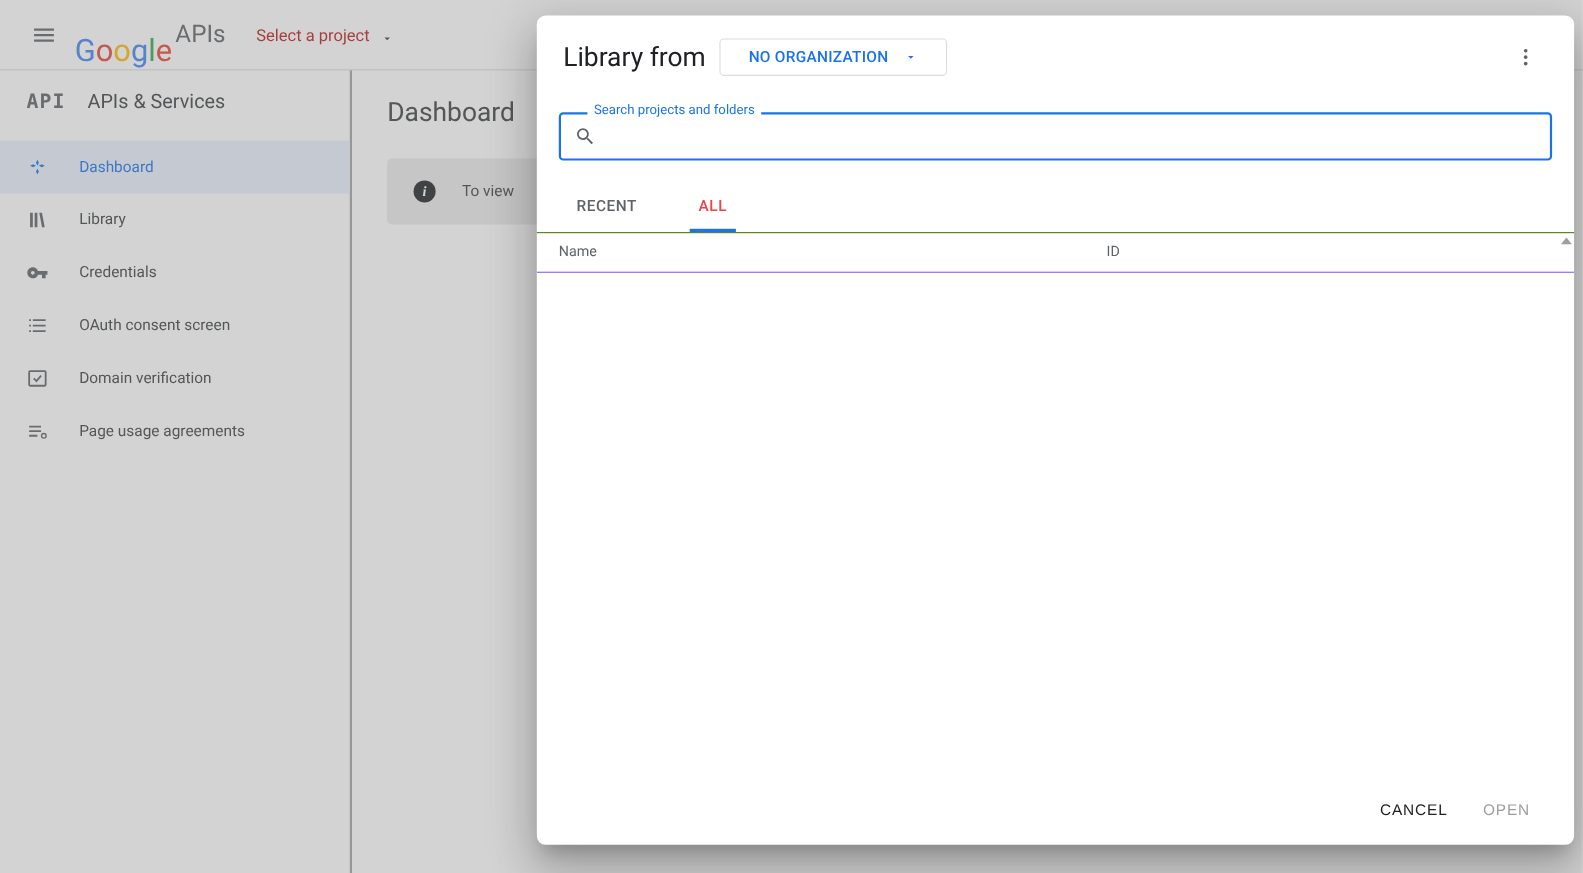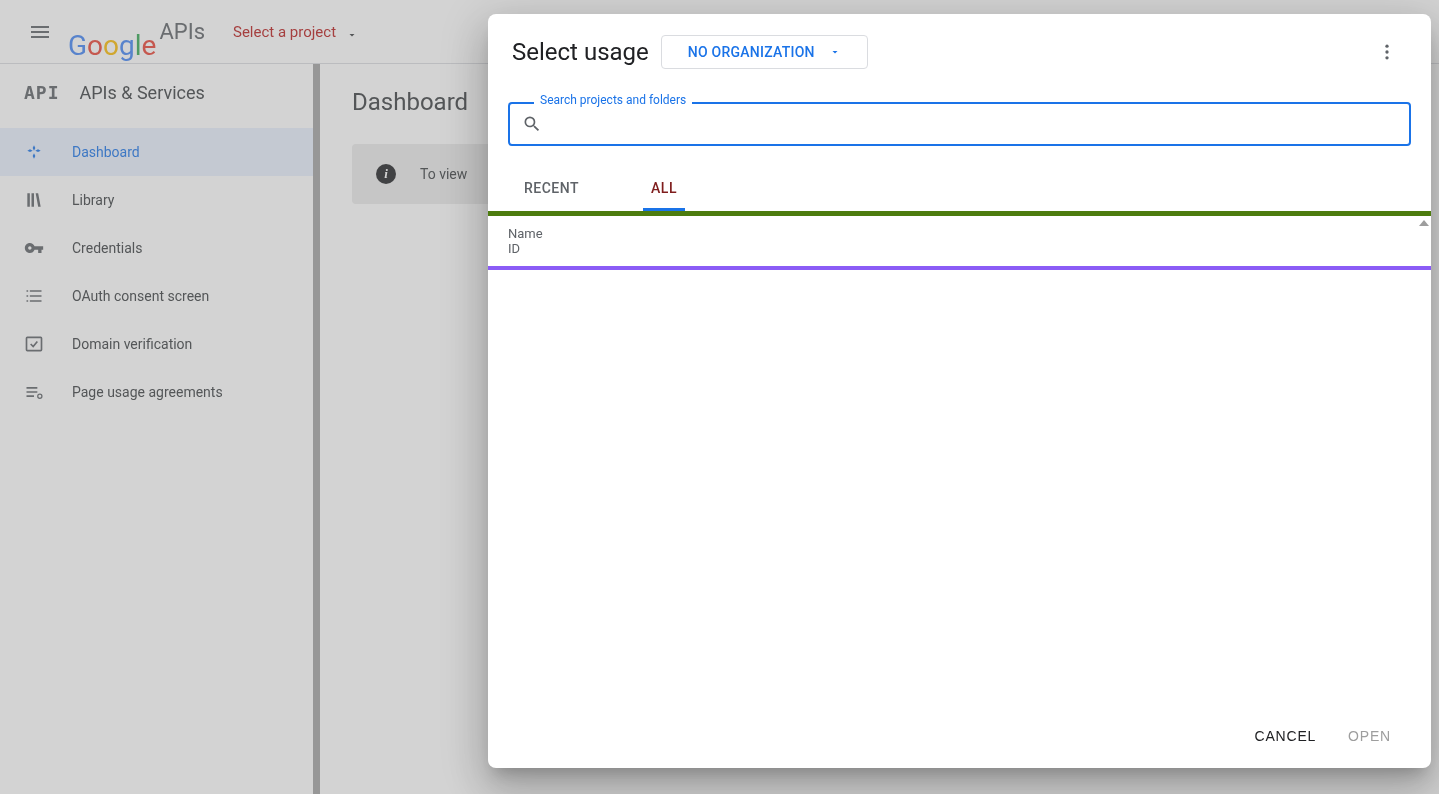--- a/index.html
+++ b/index.html
@@ -28,21 +28,21 @@
 .logo-o2 { color:#fbbc05; }
 .logo-g2 { color:#4285f4; }
 .logo-l { color:#34a853; }
 .logo-e { color:#ea4335; }
 .logo-apis { color:#5f6368; font-size:22px; margin-left:3px; }
 .project-selector { display:flex; align-items:flex-end; margin-left:20px; color:#b91c1c; font-size:15px; cursor:pointer; padding:8px; }
 .project-selector .tri { margin-left:10px; }
 
 
 .below-top { display:flex; height: calc(100% - 64px); }
-.sidebar { width: 320px; border-right:7px solid #a3a3a3; }
+.sidebar { width: 320px; border-right:2px solid #a3a3a3; }
 .sidebar-header { display:flex; align-items:center; height:56px; padding:0 24px; gap:20px; }
 .api-glyph { font-family: monospace; font-weight:700; letter-spacing:1px; color:#5f6368; font-size:18px; }
 .sidebar-title { font-size:18px; color:#3c4043; font-weight:400; }
 .nav { padding-top:8px; }
 .nav-item { display:flex; align-items:center; height:48px; padding:0 24px; gap:28px; color:#3c4043; font-size:14px; cursor:pointer; }
 .nav-item.active { background:#e8f0fe; color:#1a73e8; }
 .nav-item.active .nav-icon { fill:#1a73e8; color:#1a73e8; }
 .nav-icon { width:20px; height:20px; fill:#5f6368; color:#5f6368; display:flex; align-items:center; justify-content:center; }
 
 .main { flex:1; padding:24px 32px; }
@@ -70,26 +70,26 @@
 .header-spacer { flex:1; }
 .new-project-btn { border:3px solid #e41b17; padding:10px 14px; color:#202124; font-weight:500; letter-spacing:.5px; font-size:14px; cursor:pointer; background:transparent; }
 .kebab { width:40px; height:40px; display:flex; align-items:center; justify-content:center; cursor:pointer; margin-left:12px; }
 
 .search-wrap { margin:22px 20px 0 20px; position:relative; }
 .search-label { position:absolute; top:-9px; left:26px; background:#fff; padding:0 6px; color:#1a73e8; font-size:12px; }
 .search-box { border:2px solid #1a73e8; border-radius:4px; display:flex; align-items:center; padding:8px 12px; height:44px; }
 .search-icon { color:#5f6368; margin-right:8px; }
 .search-input { border:none; outline:none; flex:1; font-size:14px; }
 
-.tabs { display:flex; gap:40px; padding:0 28px; margin-top:22px; border-bottom:5px solid #4d7c0f; }
+.tabs { display:flex; gap:40px; padding:0 28px; margin-top:22px; border-bottom:1px solid #4d7c0f; }
 .tab { padding:12px 8px; font-size:14px; font-weight:500; letter-spacing:.5px; color:#5f6368; cursor:pointer; border-bottom:3px solid transparent; }
-.tab.active { color:#7f1d1d; border-bottom-color:#1a73e8;margin-left:16px; }
+.tab.active { color:#ef4444; border-bottom-color:#1a73e8; }
 
 .table-wrap { flex:1; overflow:auto; position:relative; }
-.table-header { display:flex; padding:10px 20px; border-bottom:4px solid #8b5cf6; color:#5f6368; font-size:13px;flex-direction:column; }
+.table-header { display:flex; padding:10px 20px; border-bottom:1px solid #8b5cf6; color:#5f6368; font-size:13px; }
 .col-name { flex:1; }
 .col-id { width:405px; }
 .scroll-indicator { position:absolute; right:2px; top:4px; width:0;height:0; border-left:5px solid transparent; border-right:5px solid transparent; border-bottom:6px solid #9e9e9e; }
 
 .dialog-actions { display:flex; justify-content:flex-end; gap:32px; padding:20px 40px 24px; }
 .btn-text { background:none; border:none; font-size:14px; font-weight:500; letter-spacing:.8px; cursor:pointer; }
 .btn-cancel { color:#202124; }
 .btn-open { color:#9e9e9e; cursor:default; }
 
 svg { display:block; }
@@ -183,21 +183,21 @@
       <div class="info-icon">i</div>
       <div class="info-text">To view</div>
     </div>
   </div>
 </div>
 
 <div class="scrim"></div>
 
 <div class="dialog">
   <div class="dialog-header">
-    <span class="dialog-title">Select usage</span>
+    <span class="dialog-title">Library from</span>
     <div class="org-chip">
       <span>NO ORGANIZATION</span>
       <svg width="12" height="12" viewBox="0 0 24 24" fill="#1a73e8">
           <path d="M7 10l5 5 5-5z"></path>
         </svg>
     </div>
     <div class="header-spacer"></div>
     <div class="kebab">
       <svg width="20" height="20" viewBox="0 0 24 24" fill="#5f6368">
           <circle cx="12" cy="5" r="2"></circle>

